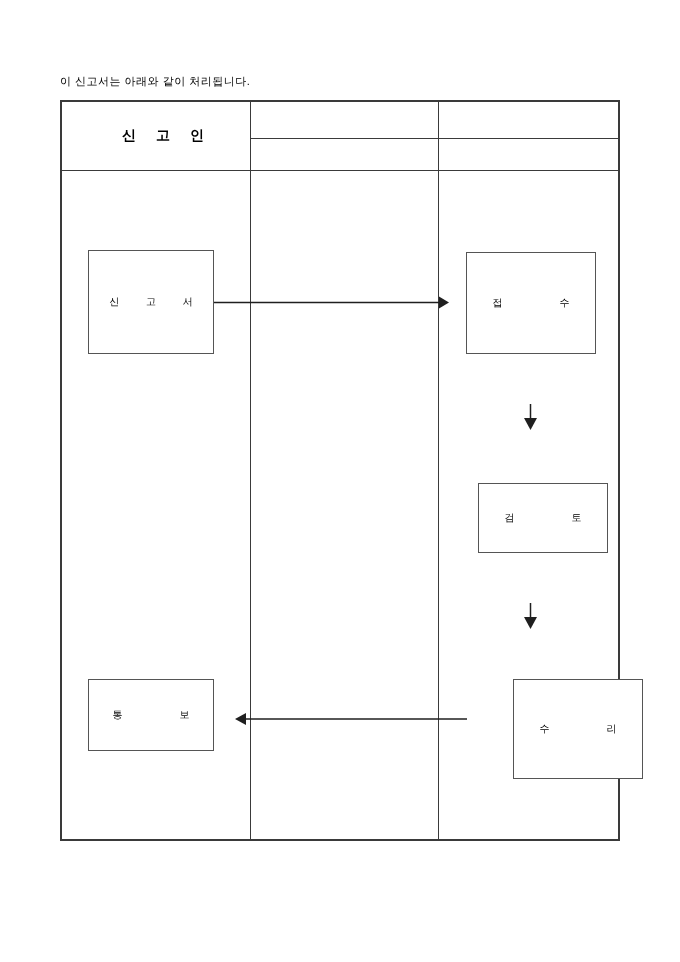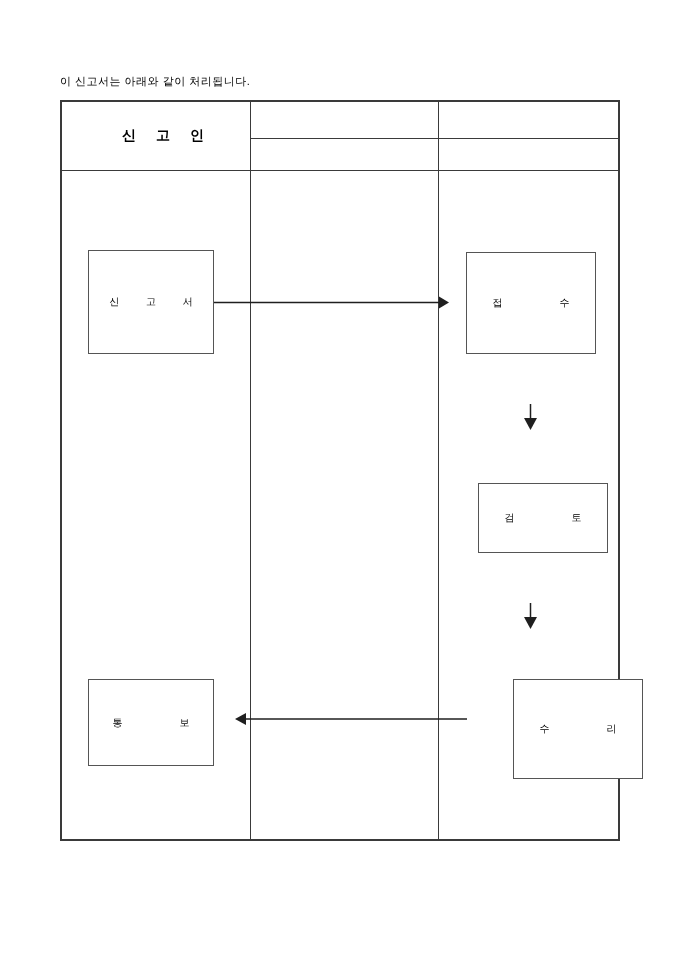--- a/index.html
+++ b/index.html
@@ -76,21 +76,21 @@
     justify-content: center;
     font-size: 10px;
     white-space: pre;
   }
   .ls2 { letter-spacing: 27px; text-indent: 27px; }
   .ls3 { letter-spacing: 12px; text-indent: 12px; }
   .box-report       { left: 88px;  top: 250px; width: 126px; height: 104px; }
   .box-receipt      { left: 466px; top: 252px; width: 130px; height: 102px; }
   .box-review       { left: 466px; top: 483px; width: 130px; height: 70px; margin-left: 12px; }
   .box-acceptance   { left: 466px; top: 679px; width: 130px; height: 100px; margin-left: 47px; }
-  .box-notification { left: 88px;  top: 679px; width: 126px; height: 87px; }
+  .box-notification { left: 88px;  top: 679px; width: 126px; height: 72px; }
 </style>
 </head>
 <body>
 
 <div class="page">
 
   <p class="intro">이 신고서는 아래와 같이 처리됩니다.</p>
 
   <svg class="lines" width="680" height="962" viewBox="0 0 680 962">
     <rect class="touter" x="61" y="101" width="558" height="739"></rect>

